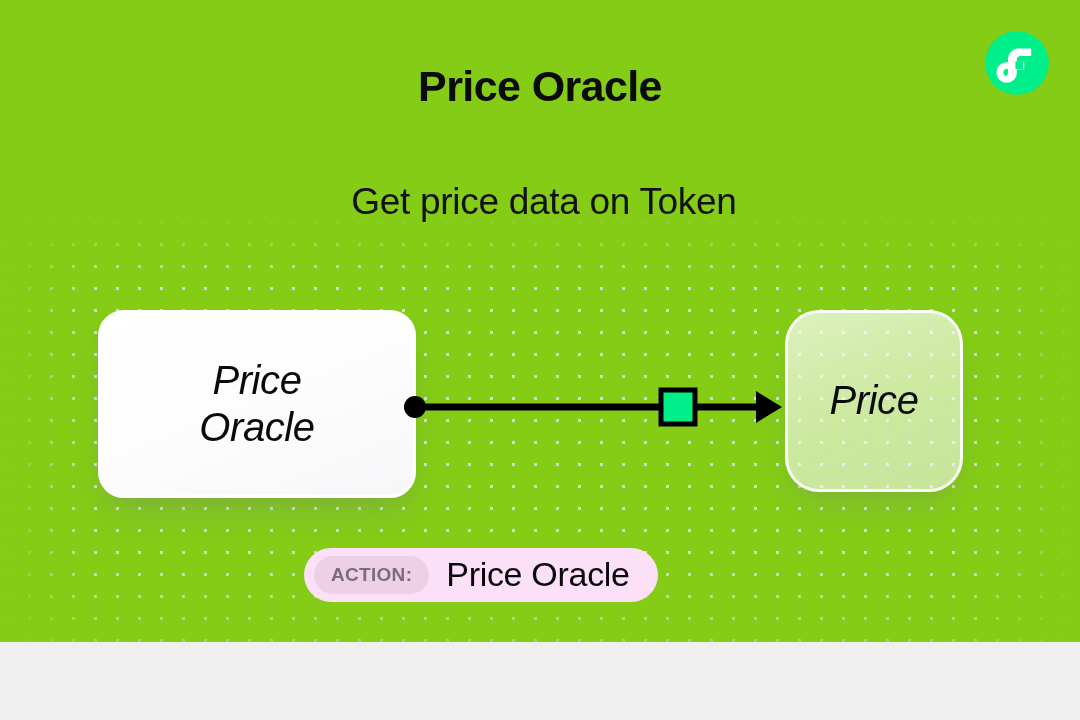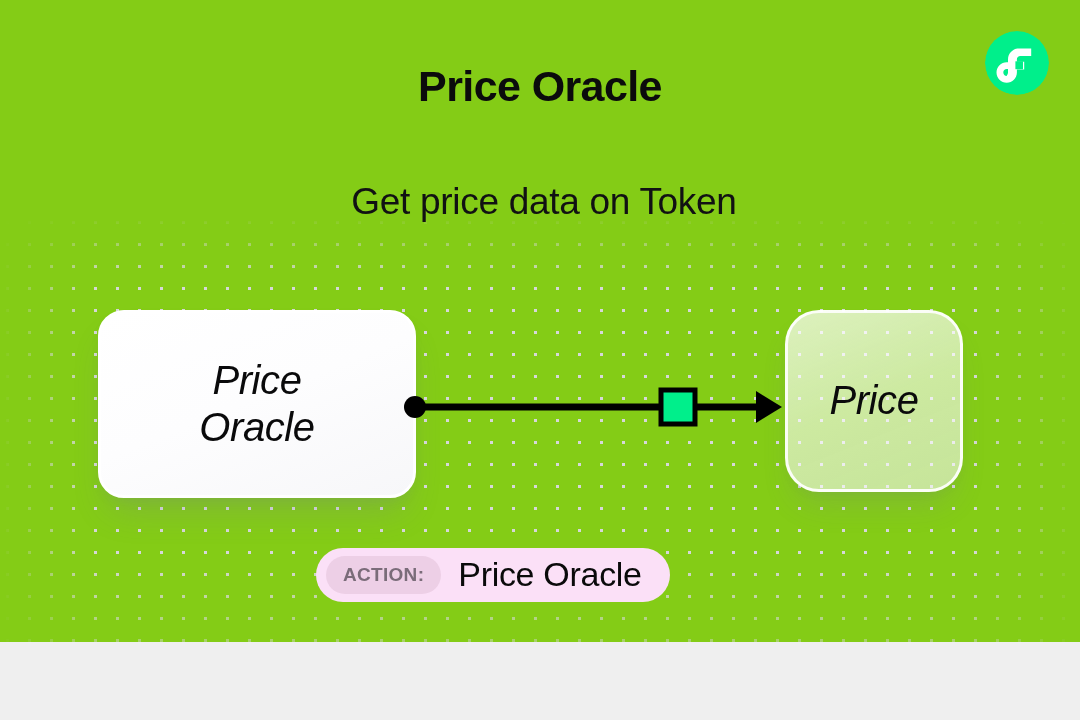--- a/index.html
+++ b/index.html
@@ -132,21 +132,21 @@
     left: 0;
     top: 0;
     width: 1080px;
     height: 720px;
     pointer-events: none;
   }
 
   
   .action-badge {
     position: absolute;
-    left: 316px;
+    left: 304px;
     top: 548px;
     height: 54px;
     padding: 0 28px 0 10px;
     border-radius: 27px;
     background: #fbe0f7;
     display: flex;
     align-items: center;
     gap: 17px;
   }
 

